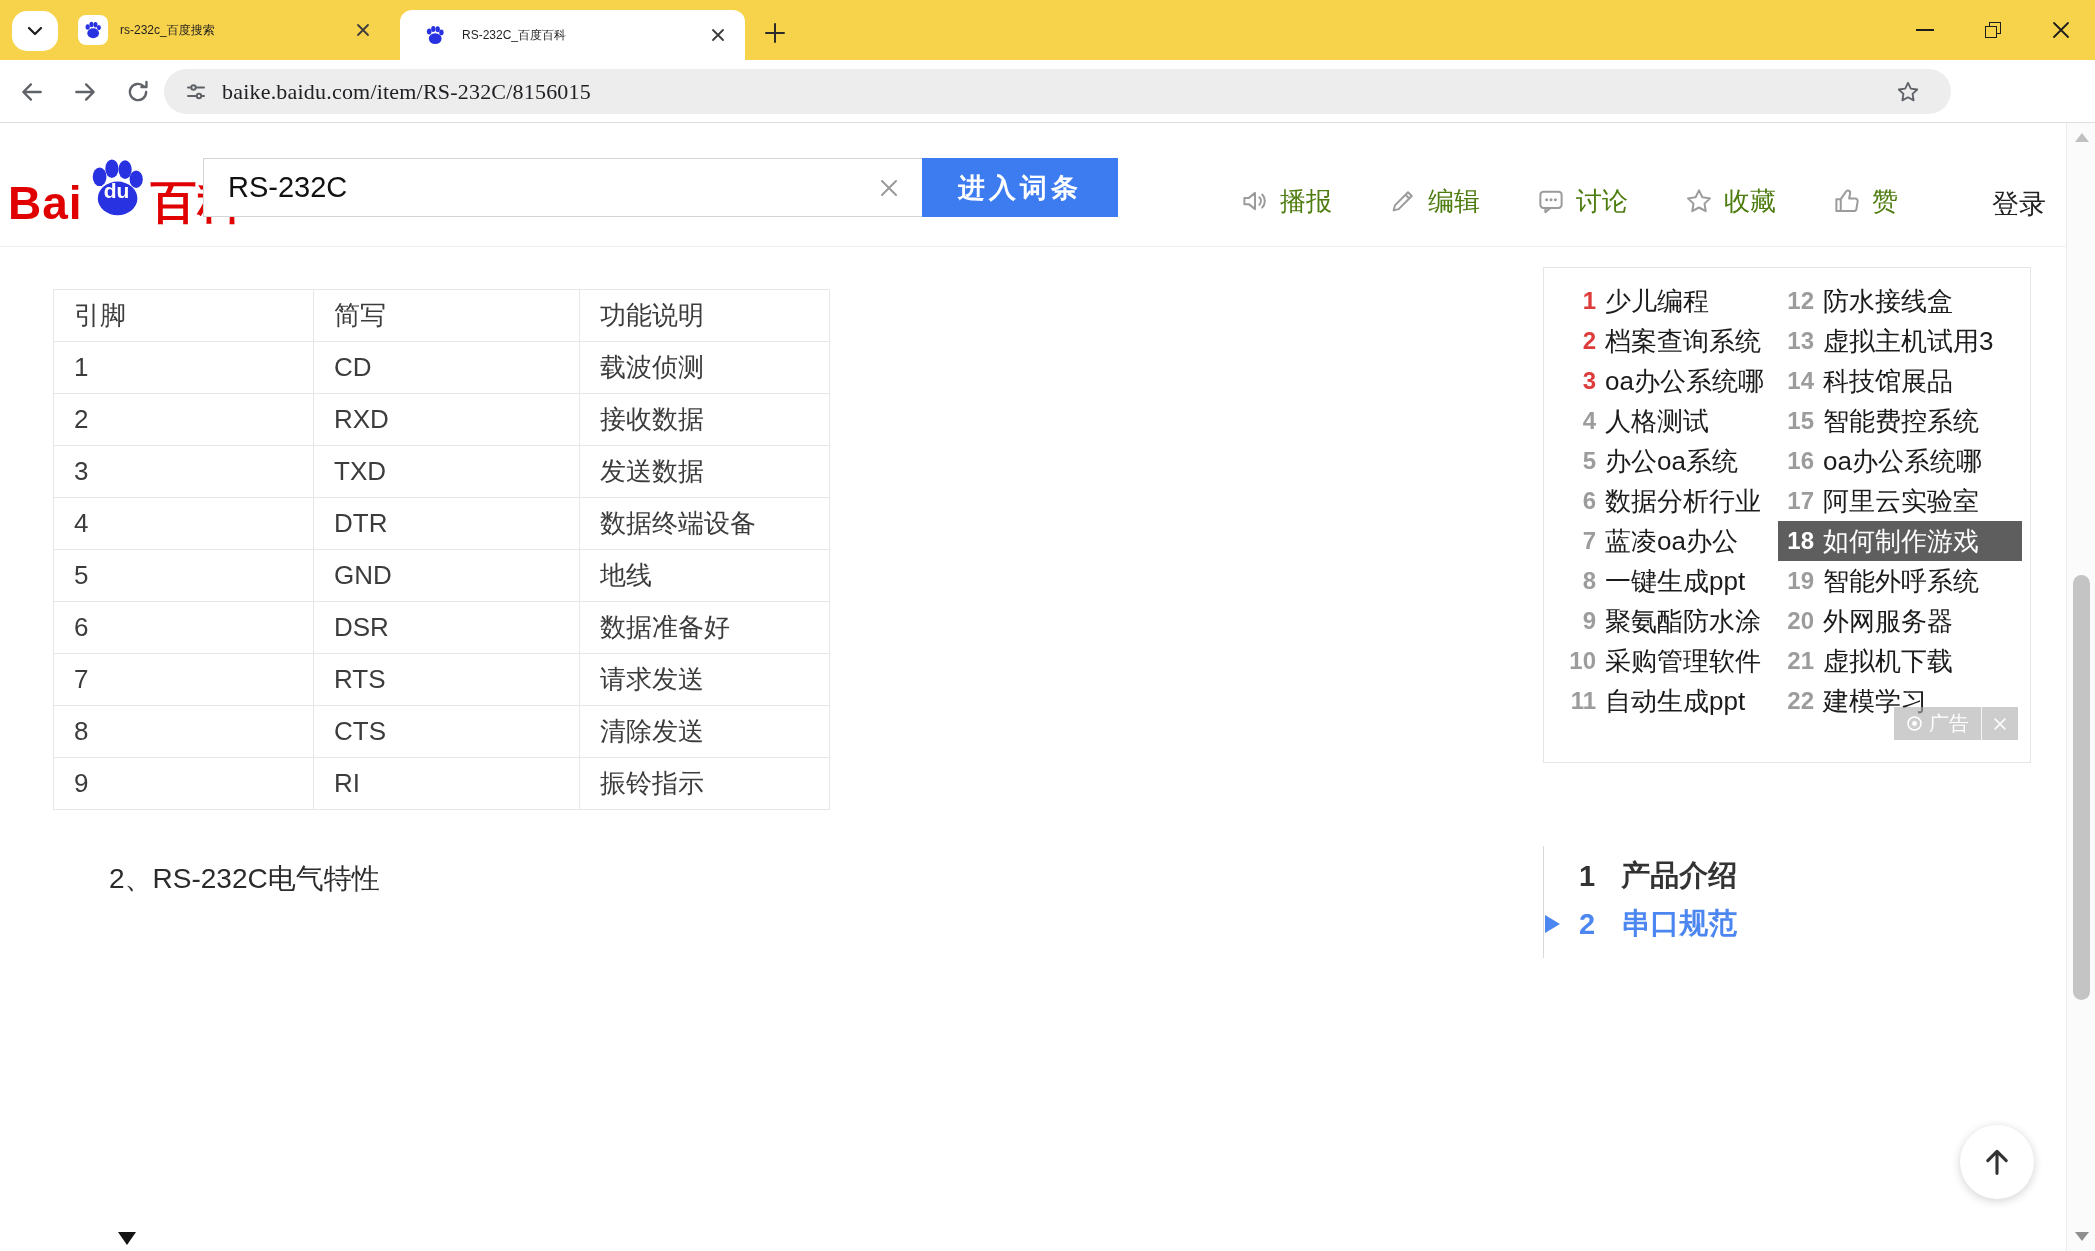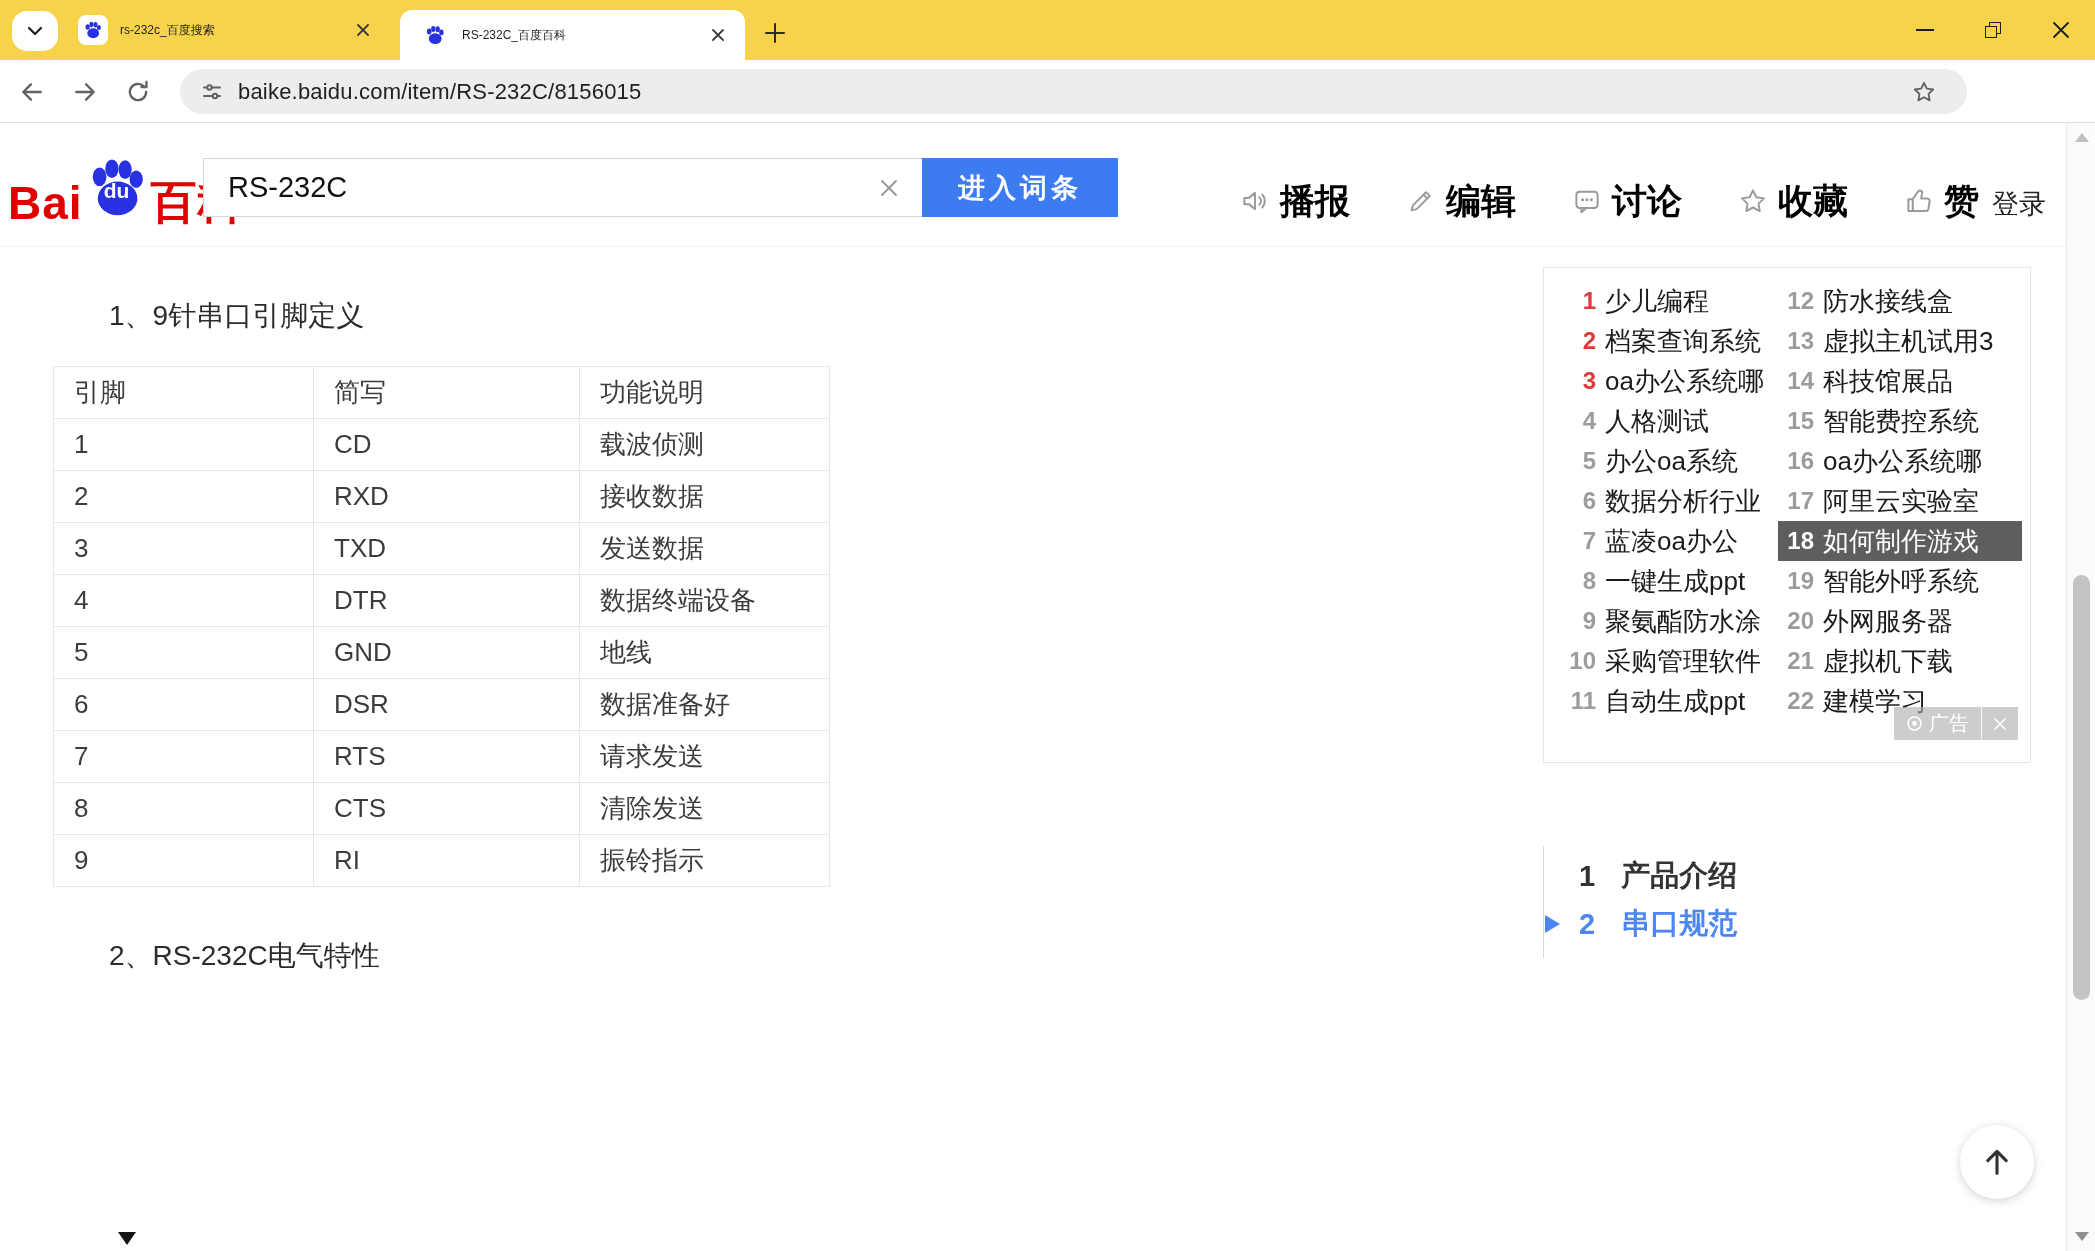--- a/index.html
+++ b/index.html
@@ -21,22 +21,22 @@
   .newtab-btn { position:absolute; left:758px; top:16px; width:34px; height:34px; display:flex; align-items:center; justify-content:center; cursor:pointer; }
   .wincontrols { position:absolute; right:0; top:0; height:60px; display:flex; }
   .winbtn { width:68px; height:60px; display:flex; align-items:center; justify-content:center; cursor:pointer; }
   .min-glyph { width:18px; height:2px; background:#1d1d1d; }
   .restore-glyph { position:relative; width:16px; height:16px; }
   .restore-glyph .r1 { position:absolute; left:0; bottom:0; width:12px; height:12px; border:1.8px solid #1d1d1d; background:#F7D24B; }
   .restore-glyph .r2 { position:absolute; right:0; top:0; width:12px; height:12px; border:1.8px solid #1d1d1d; }
 
   .toolbar { position:absolute; left:0; top:60px; width:2095px; height:63px; background:#fff; border-bottom:1px solid #DEDEDE; }
   .navbtn { position:absolute; top:14px; width:36px; height:36px; display:flex; align-items:center; justify-content:center; cursor:pointer; }
-  .addressbar { position:absolute; left:180px; top:9px; width:1787px; height:45px; background:#EDEDED; border-radius:23px;
-    display:flex; align-items:center; cursor:text; }
+  .addressbar { position:absolute; left:164px; top:9px; width:1787px; height:45px; background:#EDEDED; border-radius:23px;
+    display:flex; align-items:center; cursor:text;font-family:Liberation Serif, serif; }
   .tune-wrap { margin:0 14px 0 20px; display:flex; align-items:center; }
   .url-text { font-size:22px; color:#202124; letter-spacing:.2px; }
   .star-btn { position:absolute; right:28px; top:8px; width:30px; height:30px; display:flex; align-items:center; justify-content:center; cursor:pointer; }
   .avatar { position:absolute; left:1991px; top:71px; width:42px; height:42px; border-radius:50%; cursor:pointer;
     background:radial-gradient(circle at 30% 30%, #8BC34A 0 28%, #388E3C 45%, #E91E63 65%, #AD1457 100%); }
   .menu-dots { position:absolute; left:2062px; top:77px; width:20px; height:30px; display:flex; flex-direction:column; align-items:center; justify-content:space-between; cursor:pointer; }
   .menu-dots i { width:4.5px; height:4.5px; border-radius:50%; background:#444; }
 
   
   .bk-header { position:absolute; left:0; top:123px; width:2095px; height:124px; background:#fff; border-bottom:1px solid #F1F1F1; }
@@ -44,21 +44,21 @@
   .logo-bai, .logo-suffix { font-size:46px; font-weight:700; color:#E00000; letter-spacing:1px;margin-top:32px; }
   .logo-paw { position:relative; width:72px; height:72px; margin:0 -2px; }
   .logo-du { position:absolute; left:50%; top:56%; transform:translate(-50%,-50%); color:#fff; font-weight:700; font-size:21px; }
   .bk-search-input { position:absolute; left:203px; top:35px; width:719px; height:59px; border:1px solid #D5D5D5; border-right:none;
     font-size:29px; color:#111; padding:0 60px 0 24px; outline:none; font-family:inherit; }
   .bk-clear { position:absolute; left:872px; top:48px; width:34px; height:34px; display:flex; align-items:center; justify-content:center; cursor:pointer; }
   .bk-enter-btn { position:absolute; left:922px; top:35px; width:196px; height:59px; background:#3D7BF0; border:none; color:#fff;
     font-size:27px; font-weight:600; letter-spacing:4px; cursor:pointer; font-family:inherit; }
   .bk-actions { position:absolute; left:1240px; top:58px; height:40px; display:flex; align-items:center; gap:56px; }
   .bk-action { display:flex; align-items:center; gap:10px; cursor:pointer; }
-  .bk-action span { font-size:35px; color:#000000; white-space:nowrap;font-weight:bold; }
+  .bk-action span { font-size:26px; color:#4d7c0f; white-space:nowrap; }
   .bk-login { position:absolute; left:1992px; top:63px; font-size:27px; color:#222; cursor:pointer; }
 
   
   .article { position:absolute; left:53px; top:258px; width:1432px; }
   .para { font-size:27px; line-height:44px; color:#333; text-align:justify; text-indent:2em; }
   .seg { color:#333; }
   .seg.link { color:#136EC2; cursor:pointer; }
   .seg.u { text-decoration:underline; }
   .a-h { font-size:28px; color:#2b2b2b; text-indent:2em; font-weight:400; }
   .h1-gap { margin-top:39px; }
@@ -299,21 +299,20 @@
         <span>赞</span>
       </div>
     </div>
     <span class="bk-login">登录</span>
   </div>
 
   <div class="article">
     <p class="para">
       
     <span class="seg"></span><span class="seg link"></span><span class="seg"></span><span class="seg link"></span><span class="seg"></span><span class="seg link u"></span><span class="seg"></span><span class="seg link"></span><span class="seg"></span><span class="seg link"></span><span class="seg"></span><span class="seg link"></span><span class="seg"></span></p>
-    <h3 class="a-h h1-gap">1、9针串口引脚定义</h3>
     <p class="para p2-gap">
       
     <span class="seg"></span><span class="seg link"></span><span class="seg"></span><span class="seg link"></span><span class="seg"></span><span class="seg link u"></span><span class="seg"></span><span class="seg link u"></span><span class="seg"></span></p>
 
     <table class="pin-table">
       <colgroup>
           <col class="c1">
           <col class="c2">
           <col class="c3">
         </colgroup>

